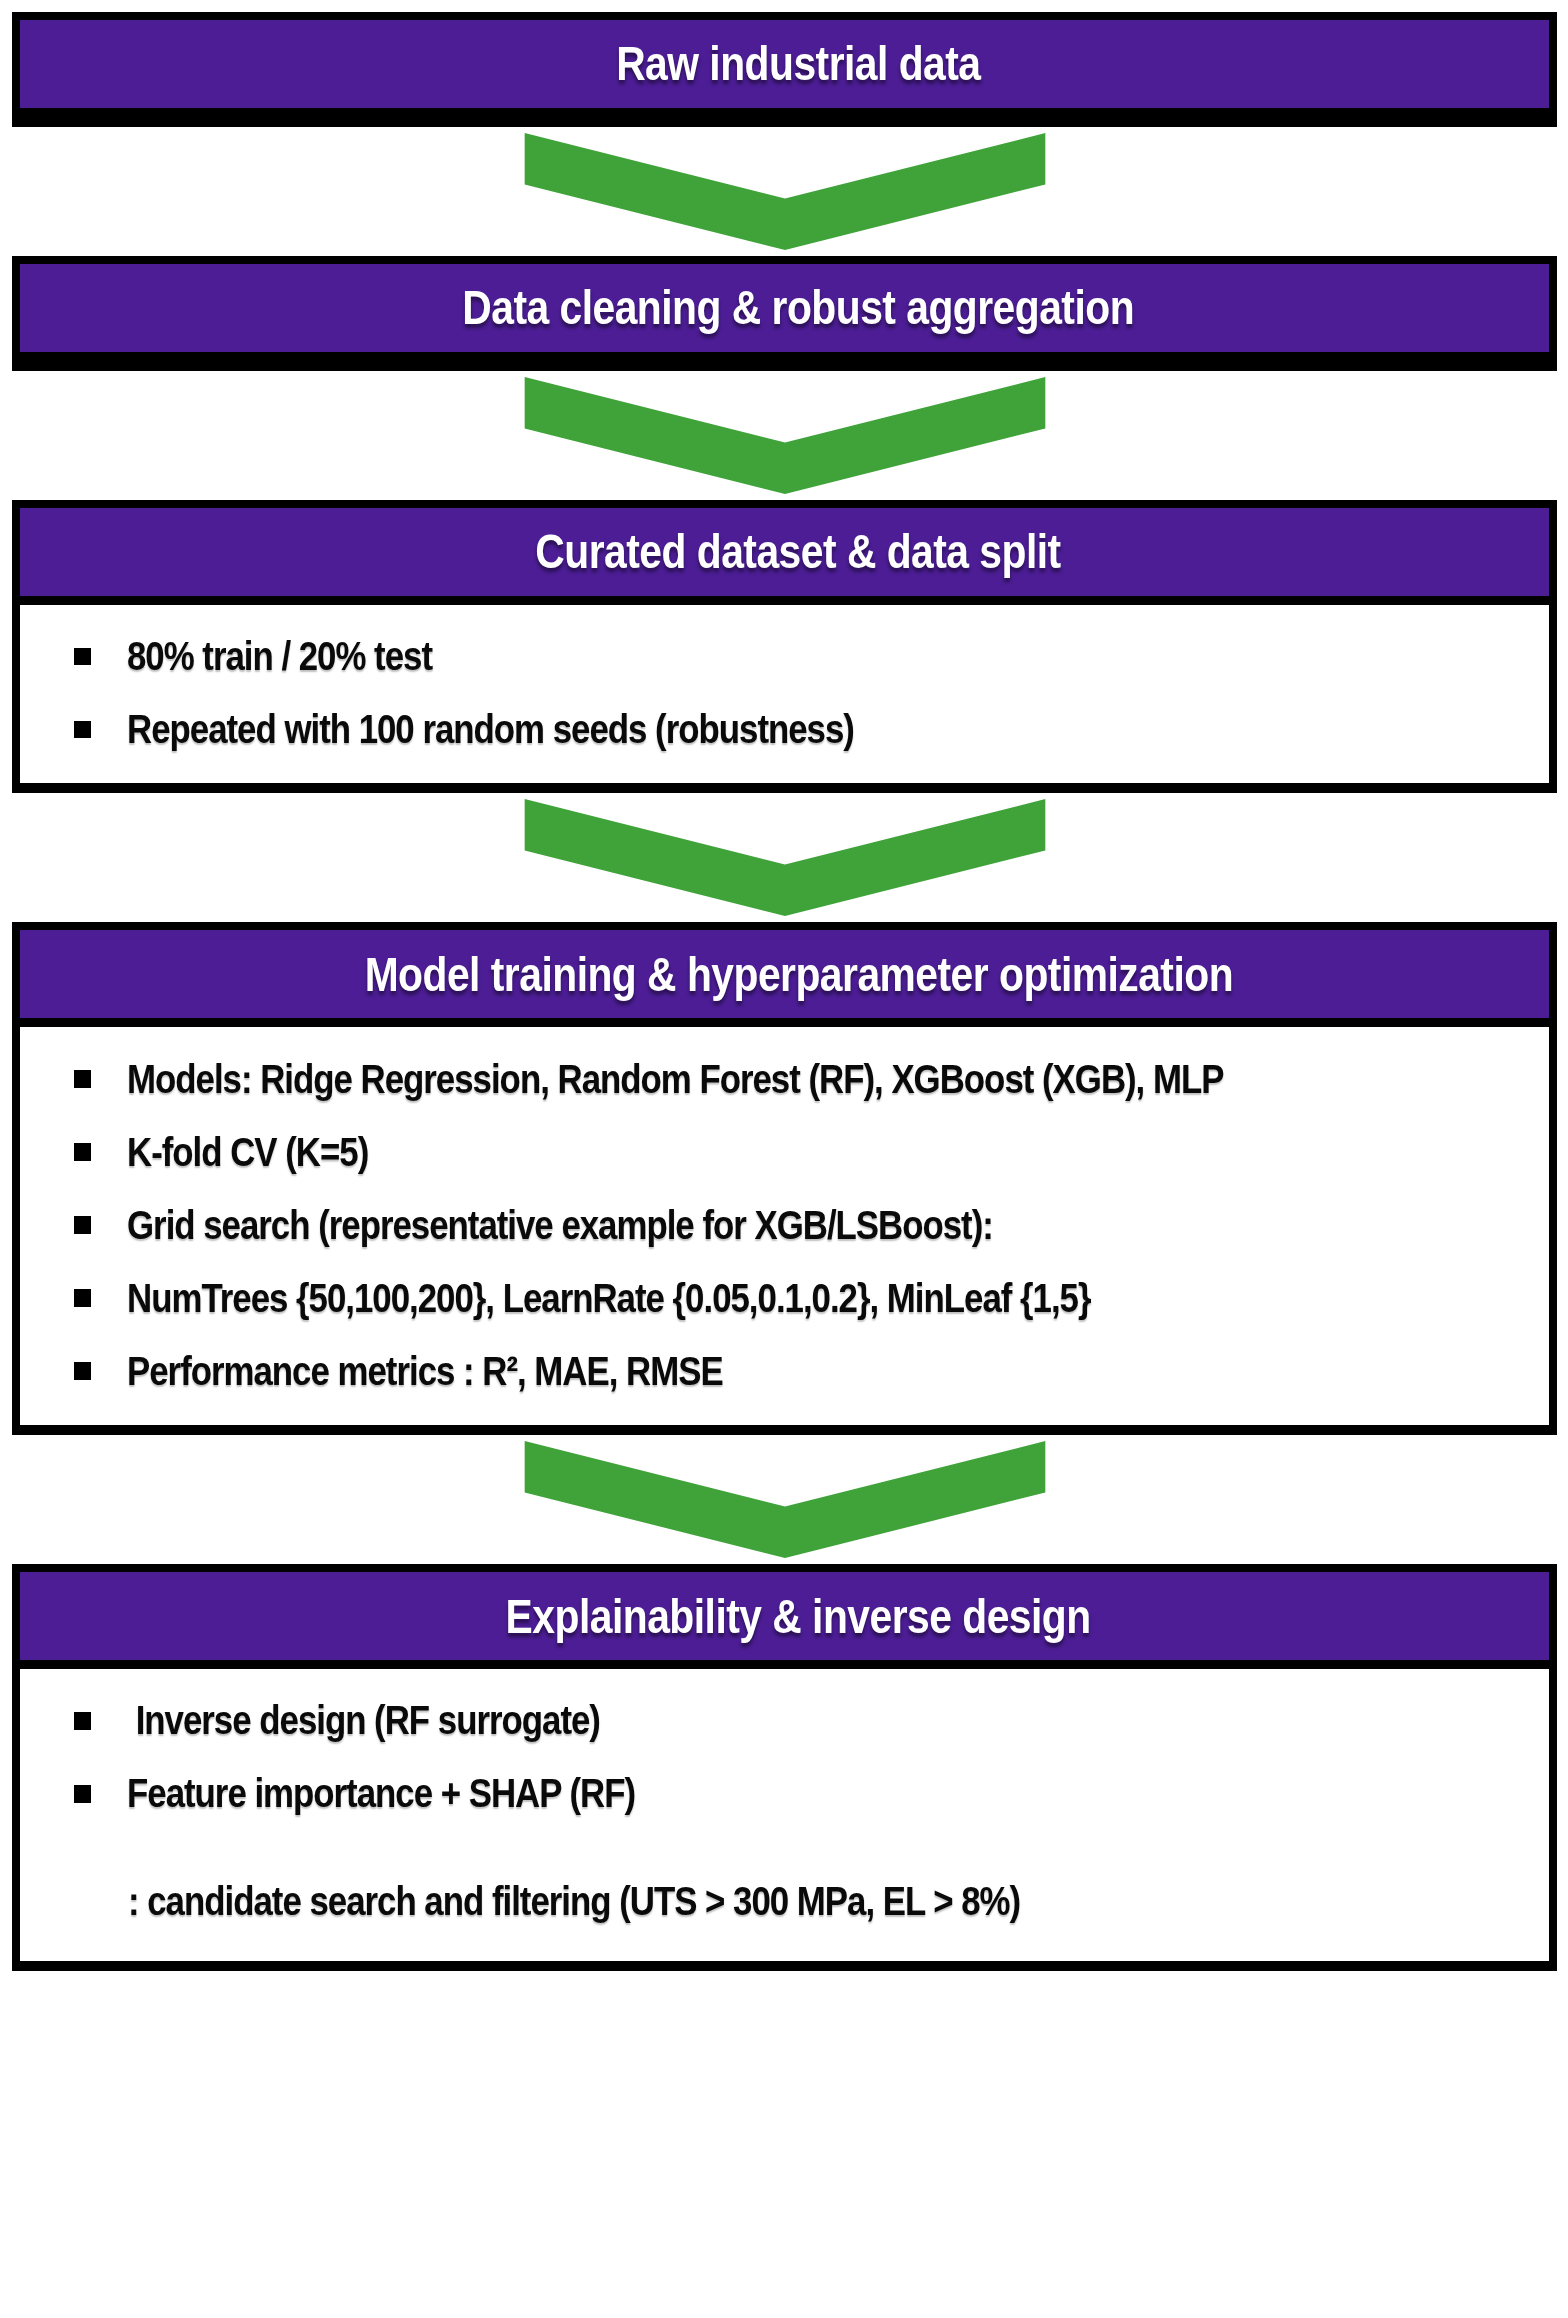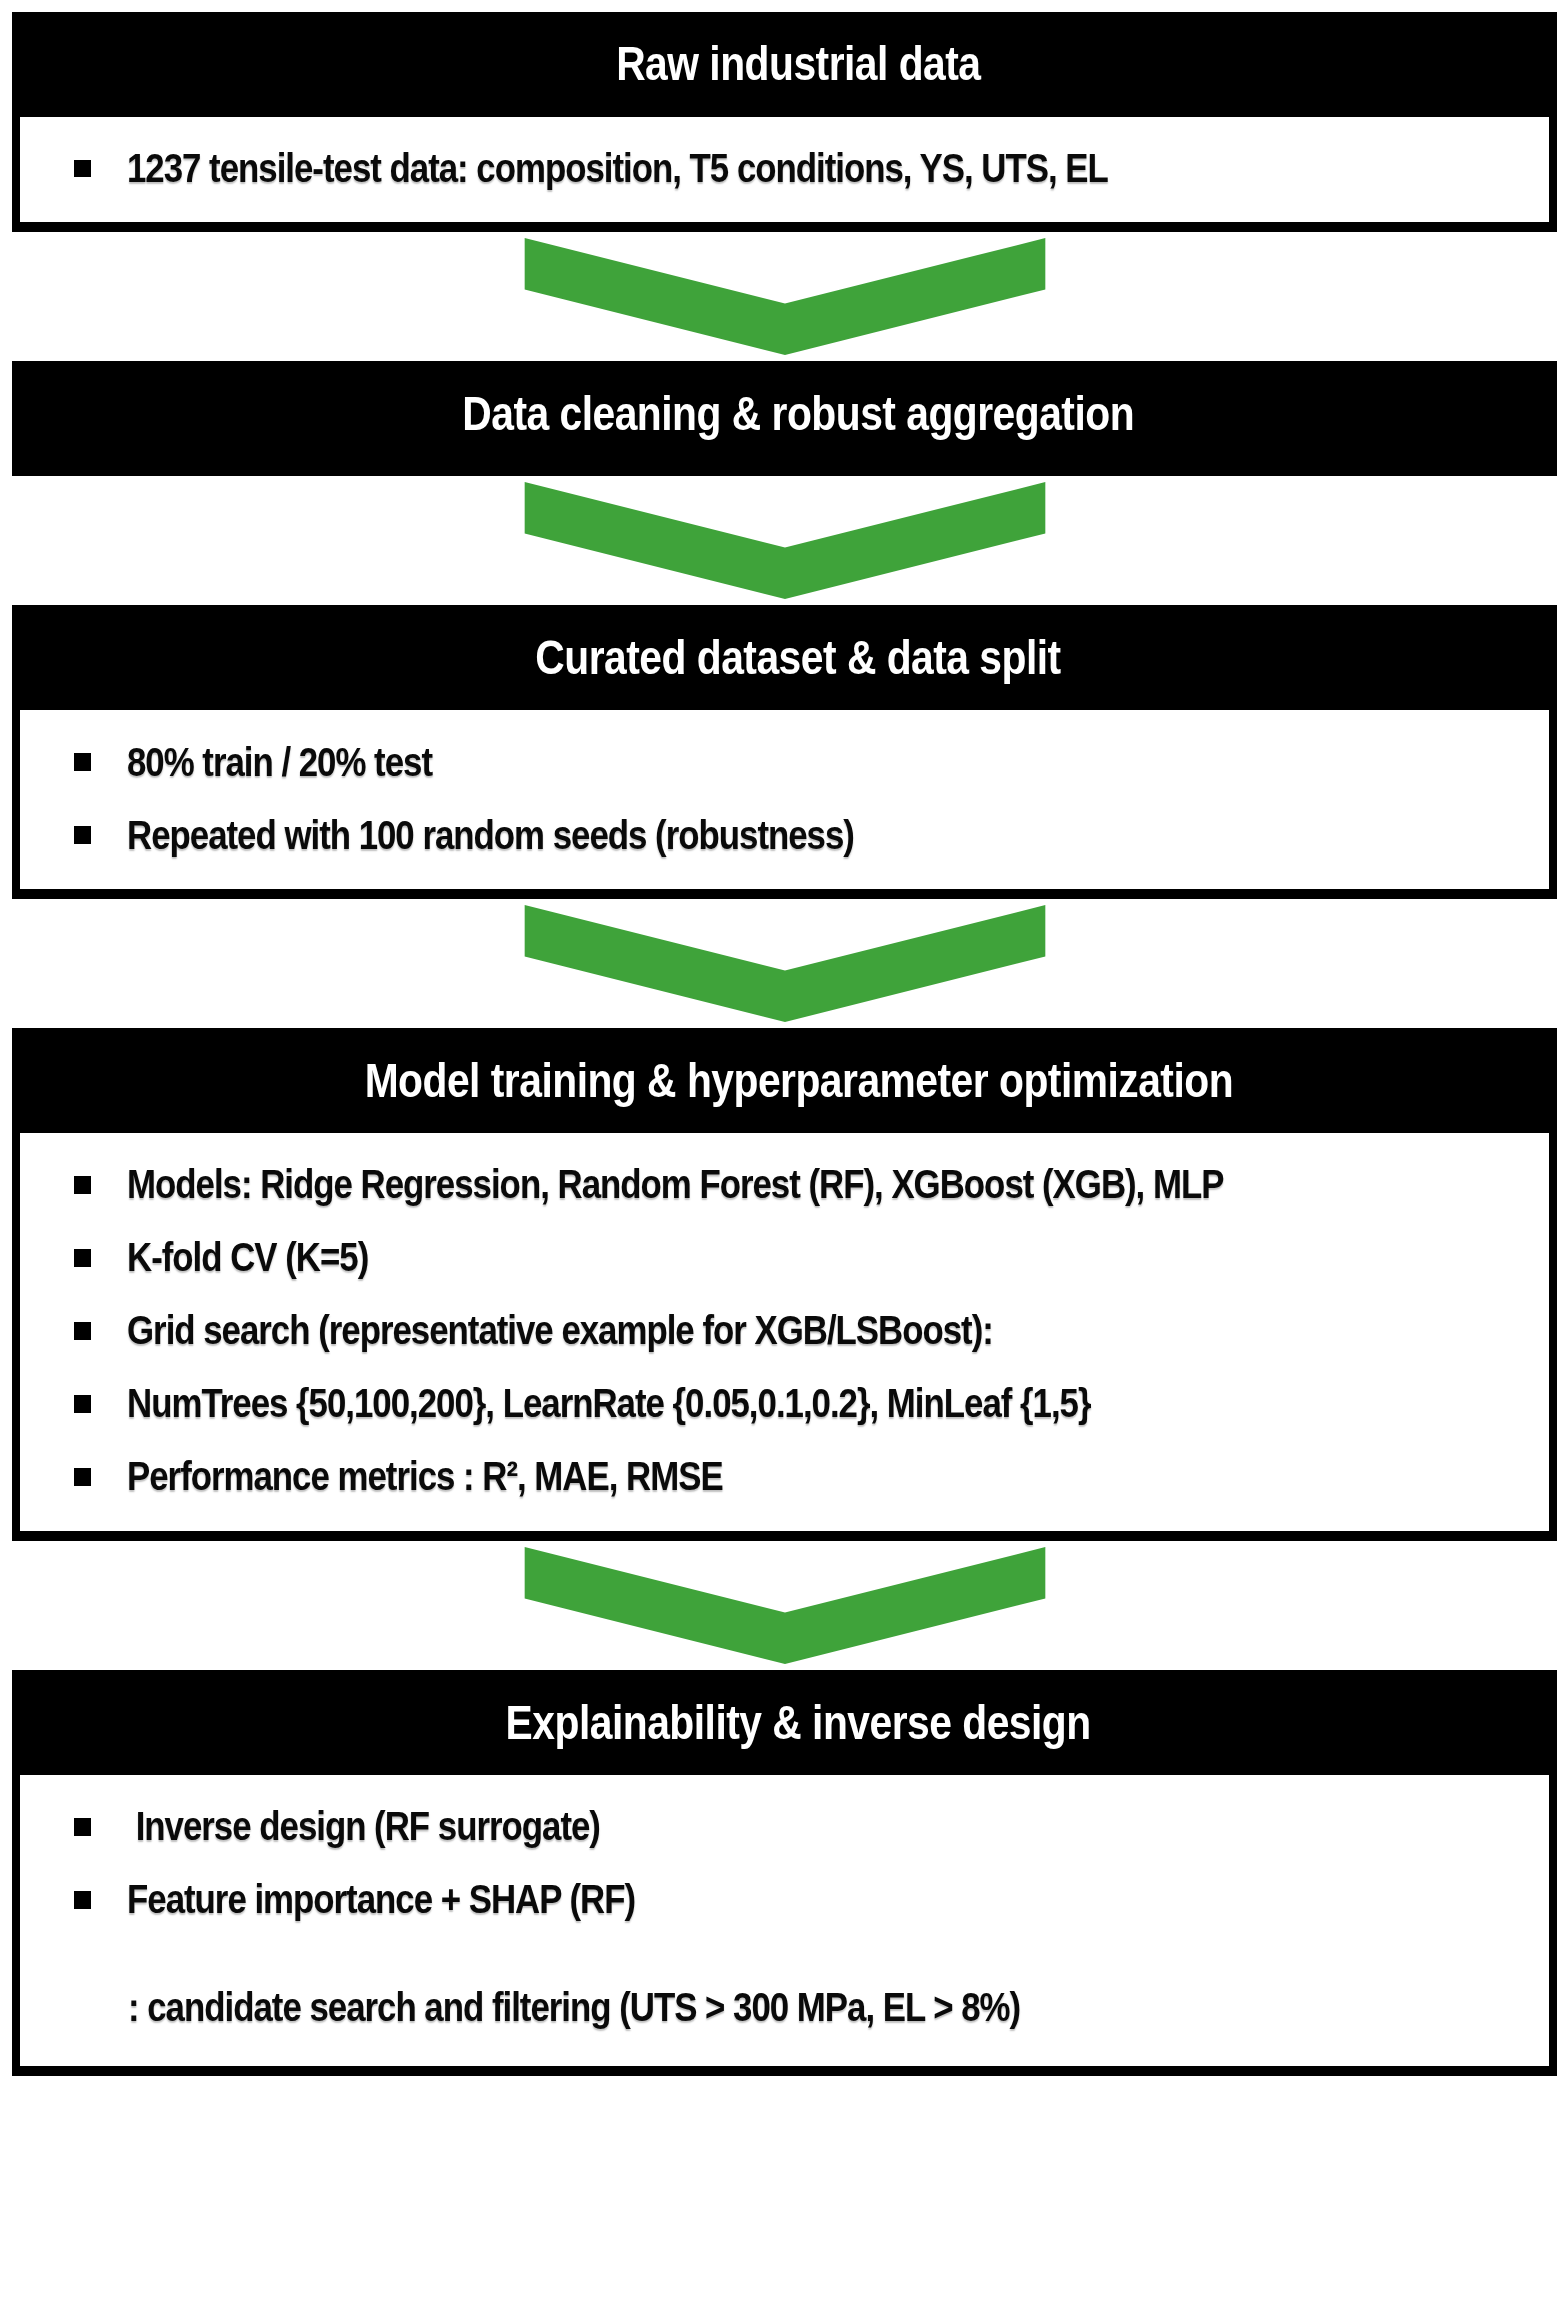--- a/index.html
+++ b/index.html
@@ -13,21 +13,21 @@
     box-sizing: border-box;
     padding: 11.7px 11.7px 14px 11.7px;
     background: #ffffff;
   }
   .step-box {
     border: 8.2px solid #000000;
     border-bottom-width: 10.5px;
     background: #ffffff;
   }
   .step-header {
-    background: #000000;
+    background: #4c1d95;
     height: 88px;
     display: flex;
     align-items: center;
     justify-content: center;
     border-bottom: 9.4px solid #000000;
     padding-left: 28px;
   }
   .step-title {
     color: #ffffff;
     font-weight: bold;
@@ -81,26 +81,20 @@
   }
 </style>
 </head>
 <body>
 
 <div class="page">
 
   <div class="step-box">
     <div class="step-header">
       <span class="step-title">Raw industrial data</span>
-    </div>
-    <div class="step-content">
-      <div class="bullet-line">
-        <span class="bullet-marker"></span>
-        <span class="bullet-text">1237 tensile-test data: composition, T5 conditions, YS, UTS, EL</span>
-      </div>
     </div>
   </div>
 
   <div class="arrow-row">
     <svg width="522" height="117" viewBox="0 0 890 200">
       <polygon points="0,0 445,112 890,0 890,88 445,200 0,88" fill="#3FA33A"></polygon>
     </svg>
   </div>
 
   <div class="step-box">

